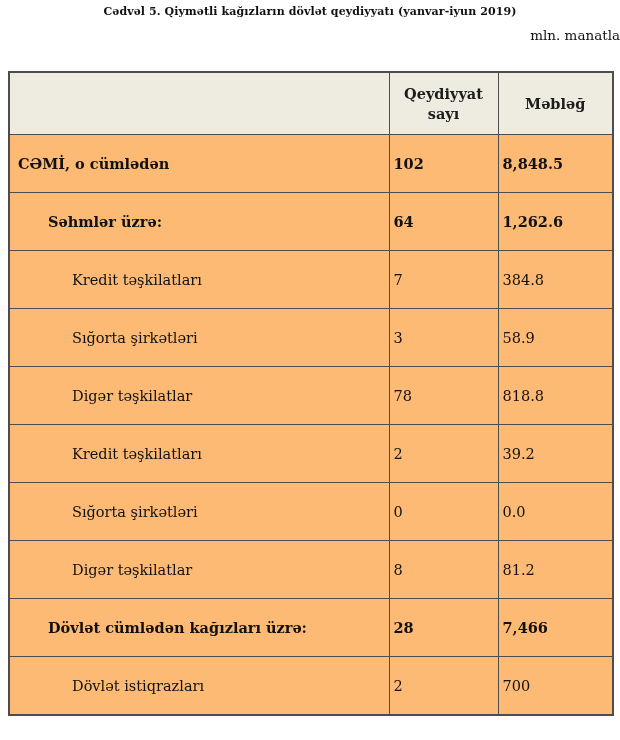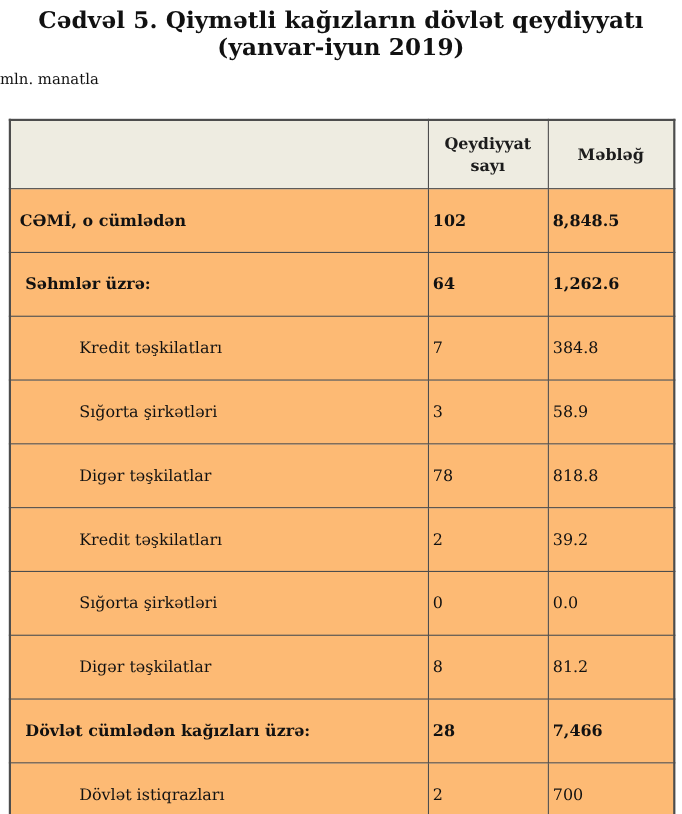--- a/index.html
+++ b/index.html
@@ -14,27 +14,27 @@
   }
   .page {
     width: 620px;
     height: 740px;
     position: relative;
   }
   .title {
     margin: 0;
     padding-top: 5px;
     text-align: center;
-    font-size: 21px;
+    font-size: 11px;
     font-weight: bold;
     letter-spacing: 0.1px;
   }
   .unit-note {
     margin-top: 9px;
-    text-align: left;
+    text-align: right;
     font-size: 13.5px;
     font-weight: normal;
   }
   table.data-table {
     border-collapse: collapse;
     table-layout: fixed;
     width: 604px;
     margin-left: 8px;
     margin-top: 28px;
     border: 2px solid #4d4d4d;
@@ -63,21 +63,21 @@
   }
   td.num {
   }
   td.label {
     text-align: left;
   }
   tr.total td { font-weight: bold; }
   tr.group td { font-weight: bold; }
   tr.sub   td { font-weight: normal; }
   tr.total td.label { padding-left: 8px; }
-  tr.group td.label { padding-left: 13px; }
+  tr.group td.label { padding-left: 38px; }
   tr.sub   td.label { padding-left: 62px; }
 </style>
 </head>
 <body>
 
 <div class="page">
   <h1 class="title">Cədvəl 5. Qiymətli kağızların dövlət qeydiyyatı (yanvar-iyun 2019)</h1>
   <div class="unit-note">mln. manatla</div>
 
   <table class="data-table">

